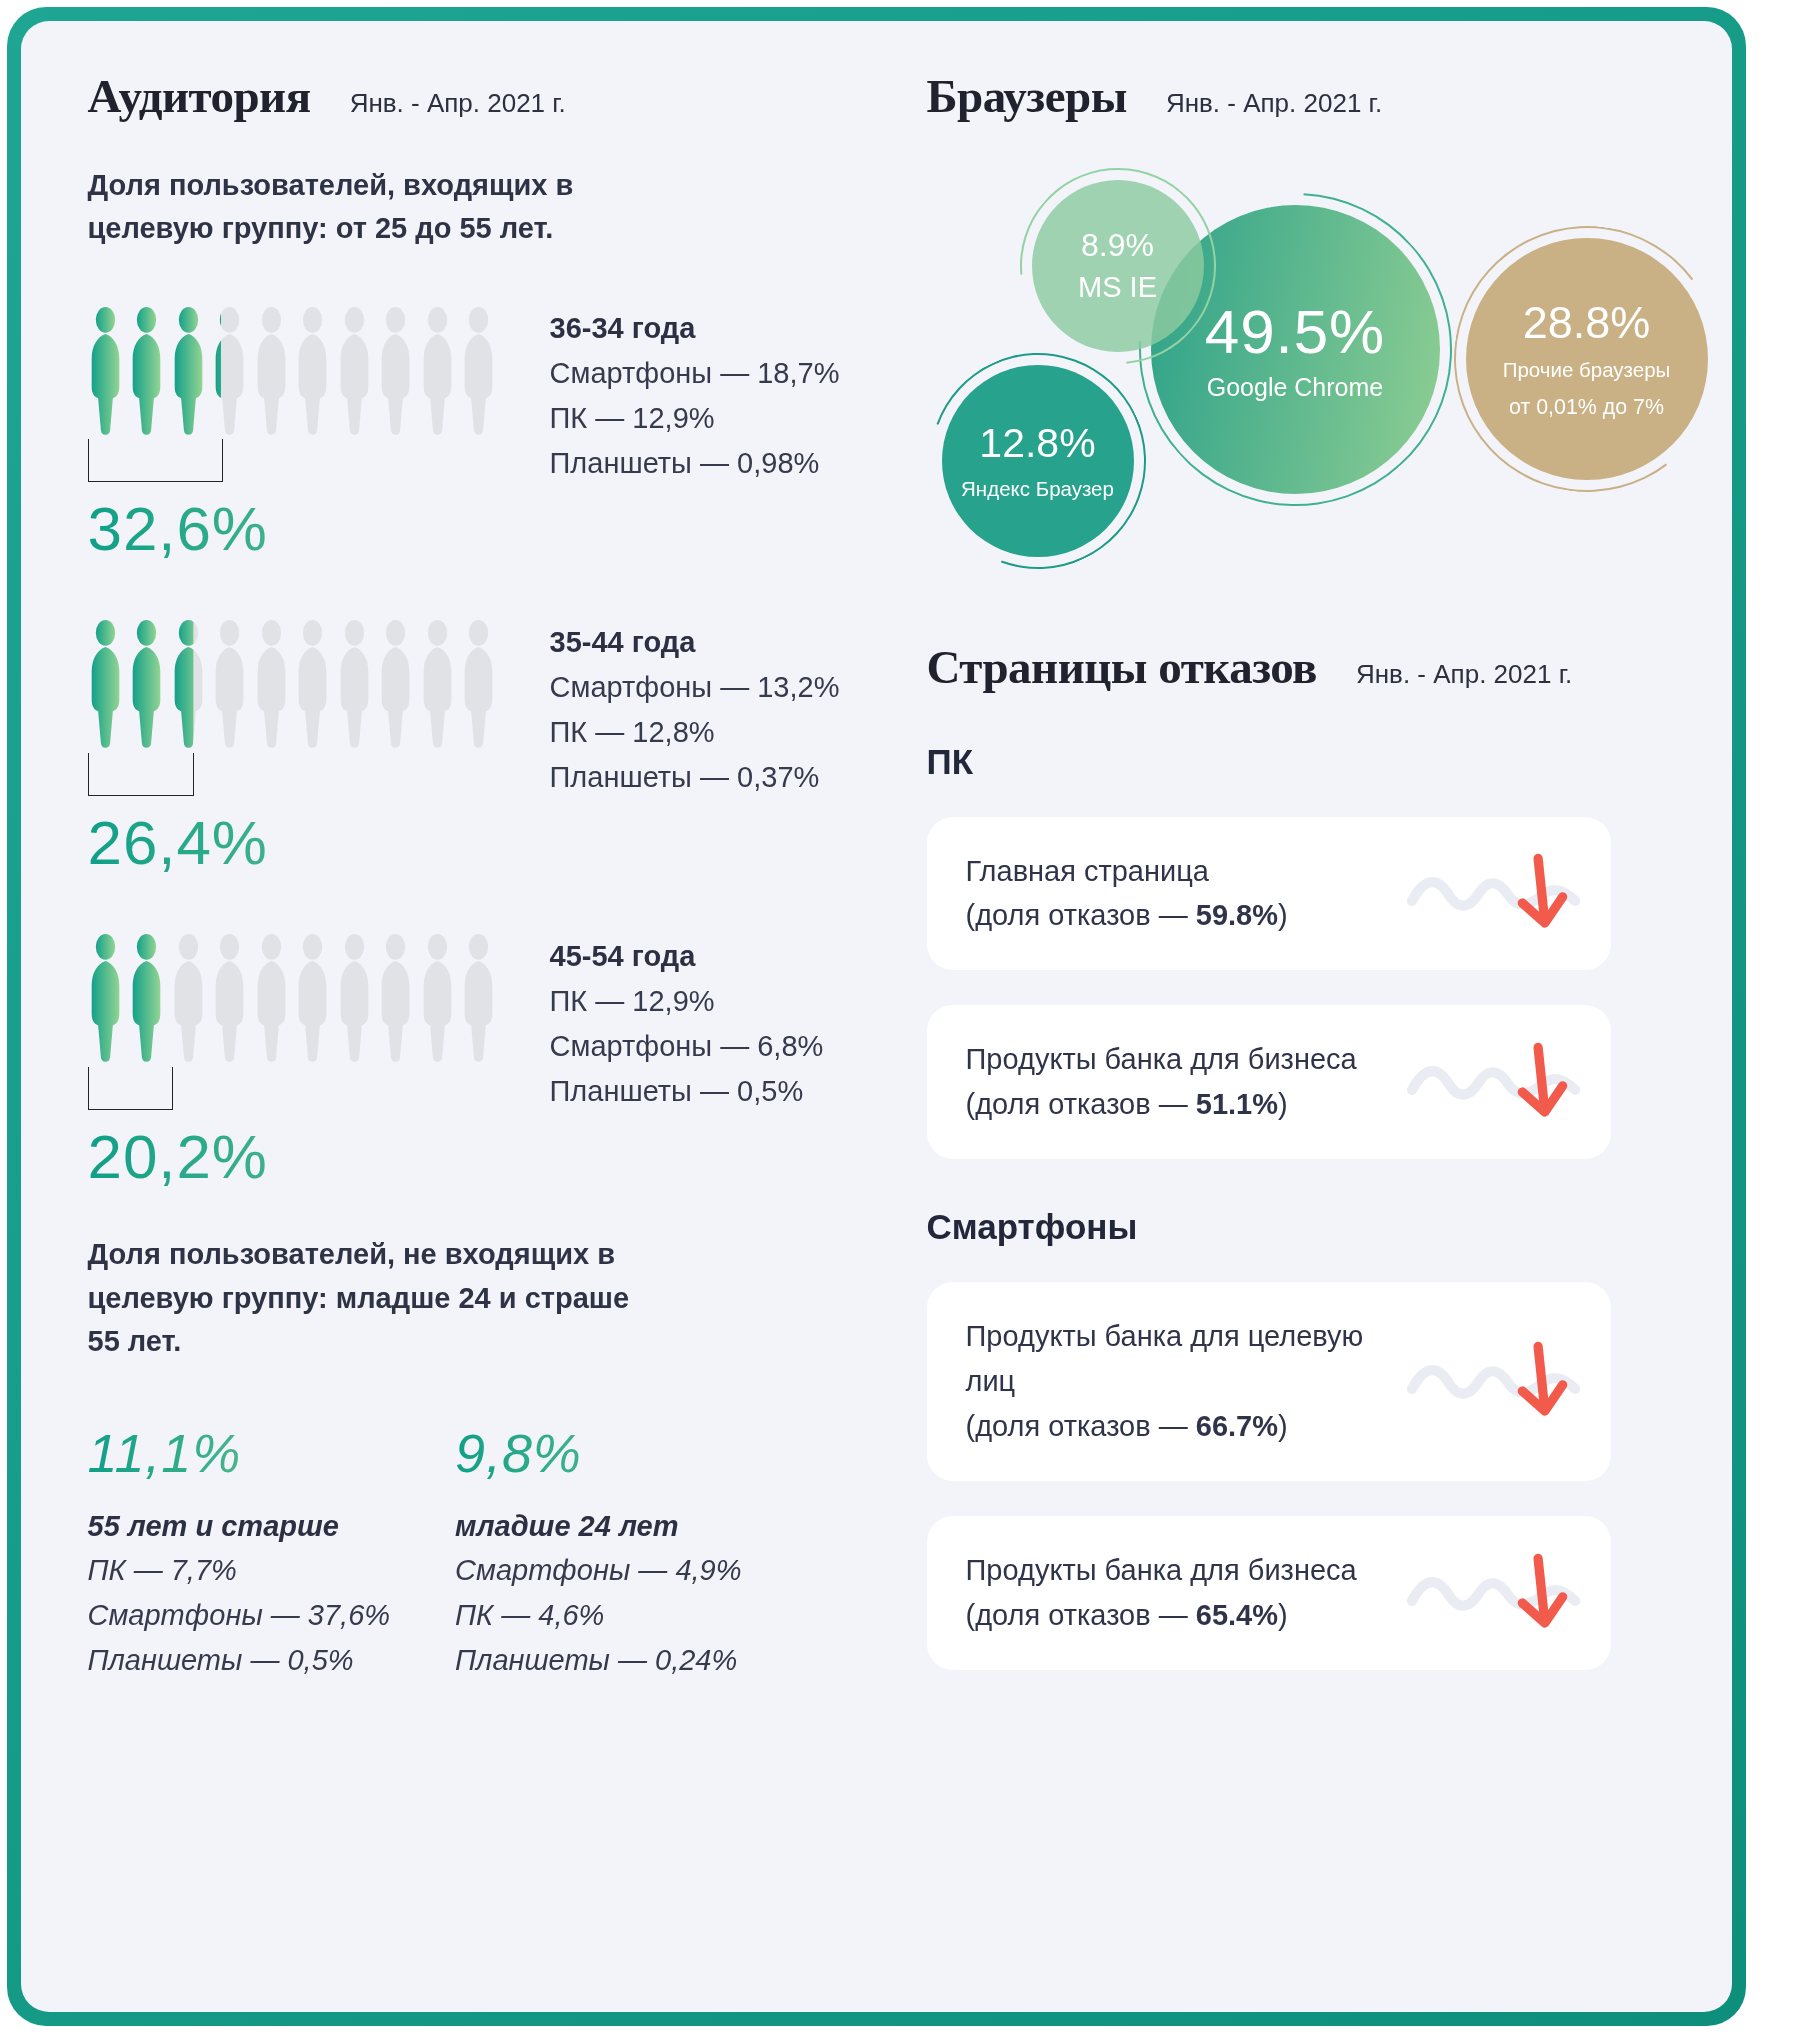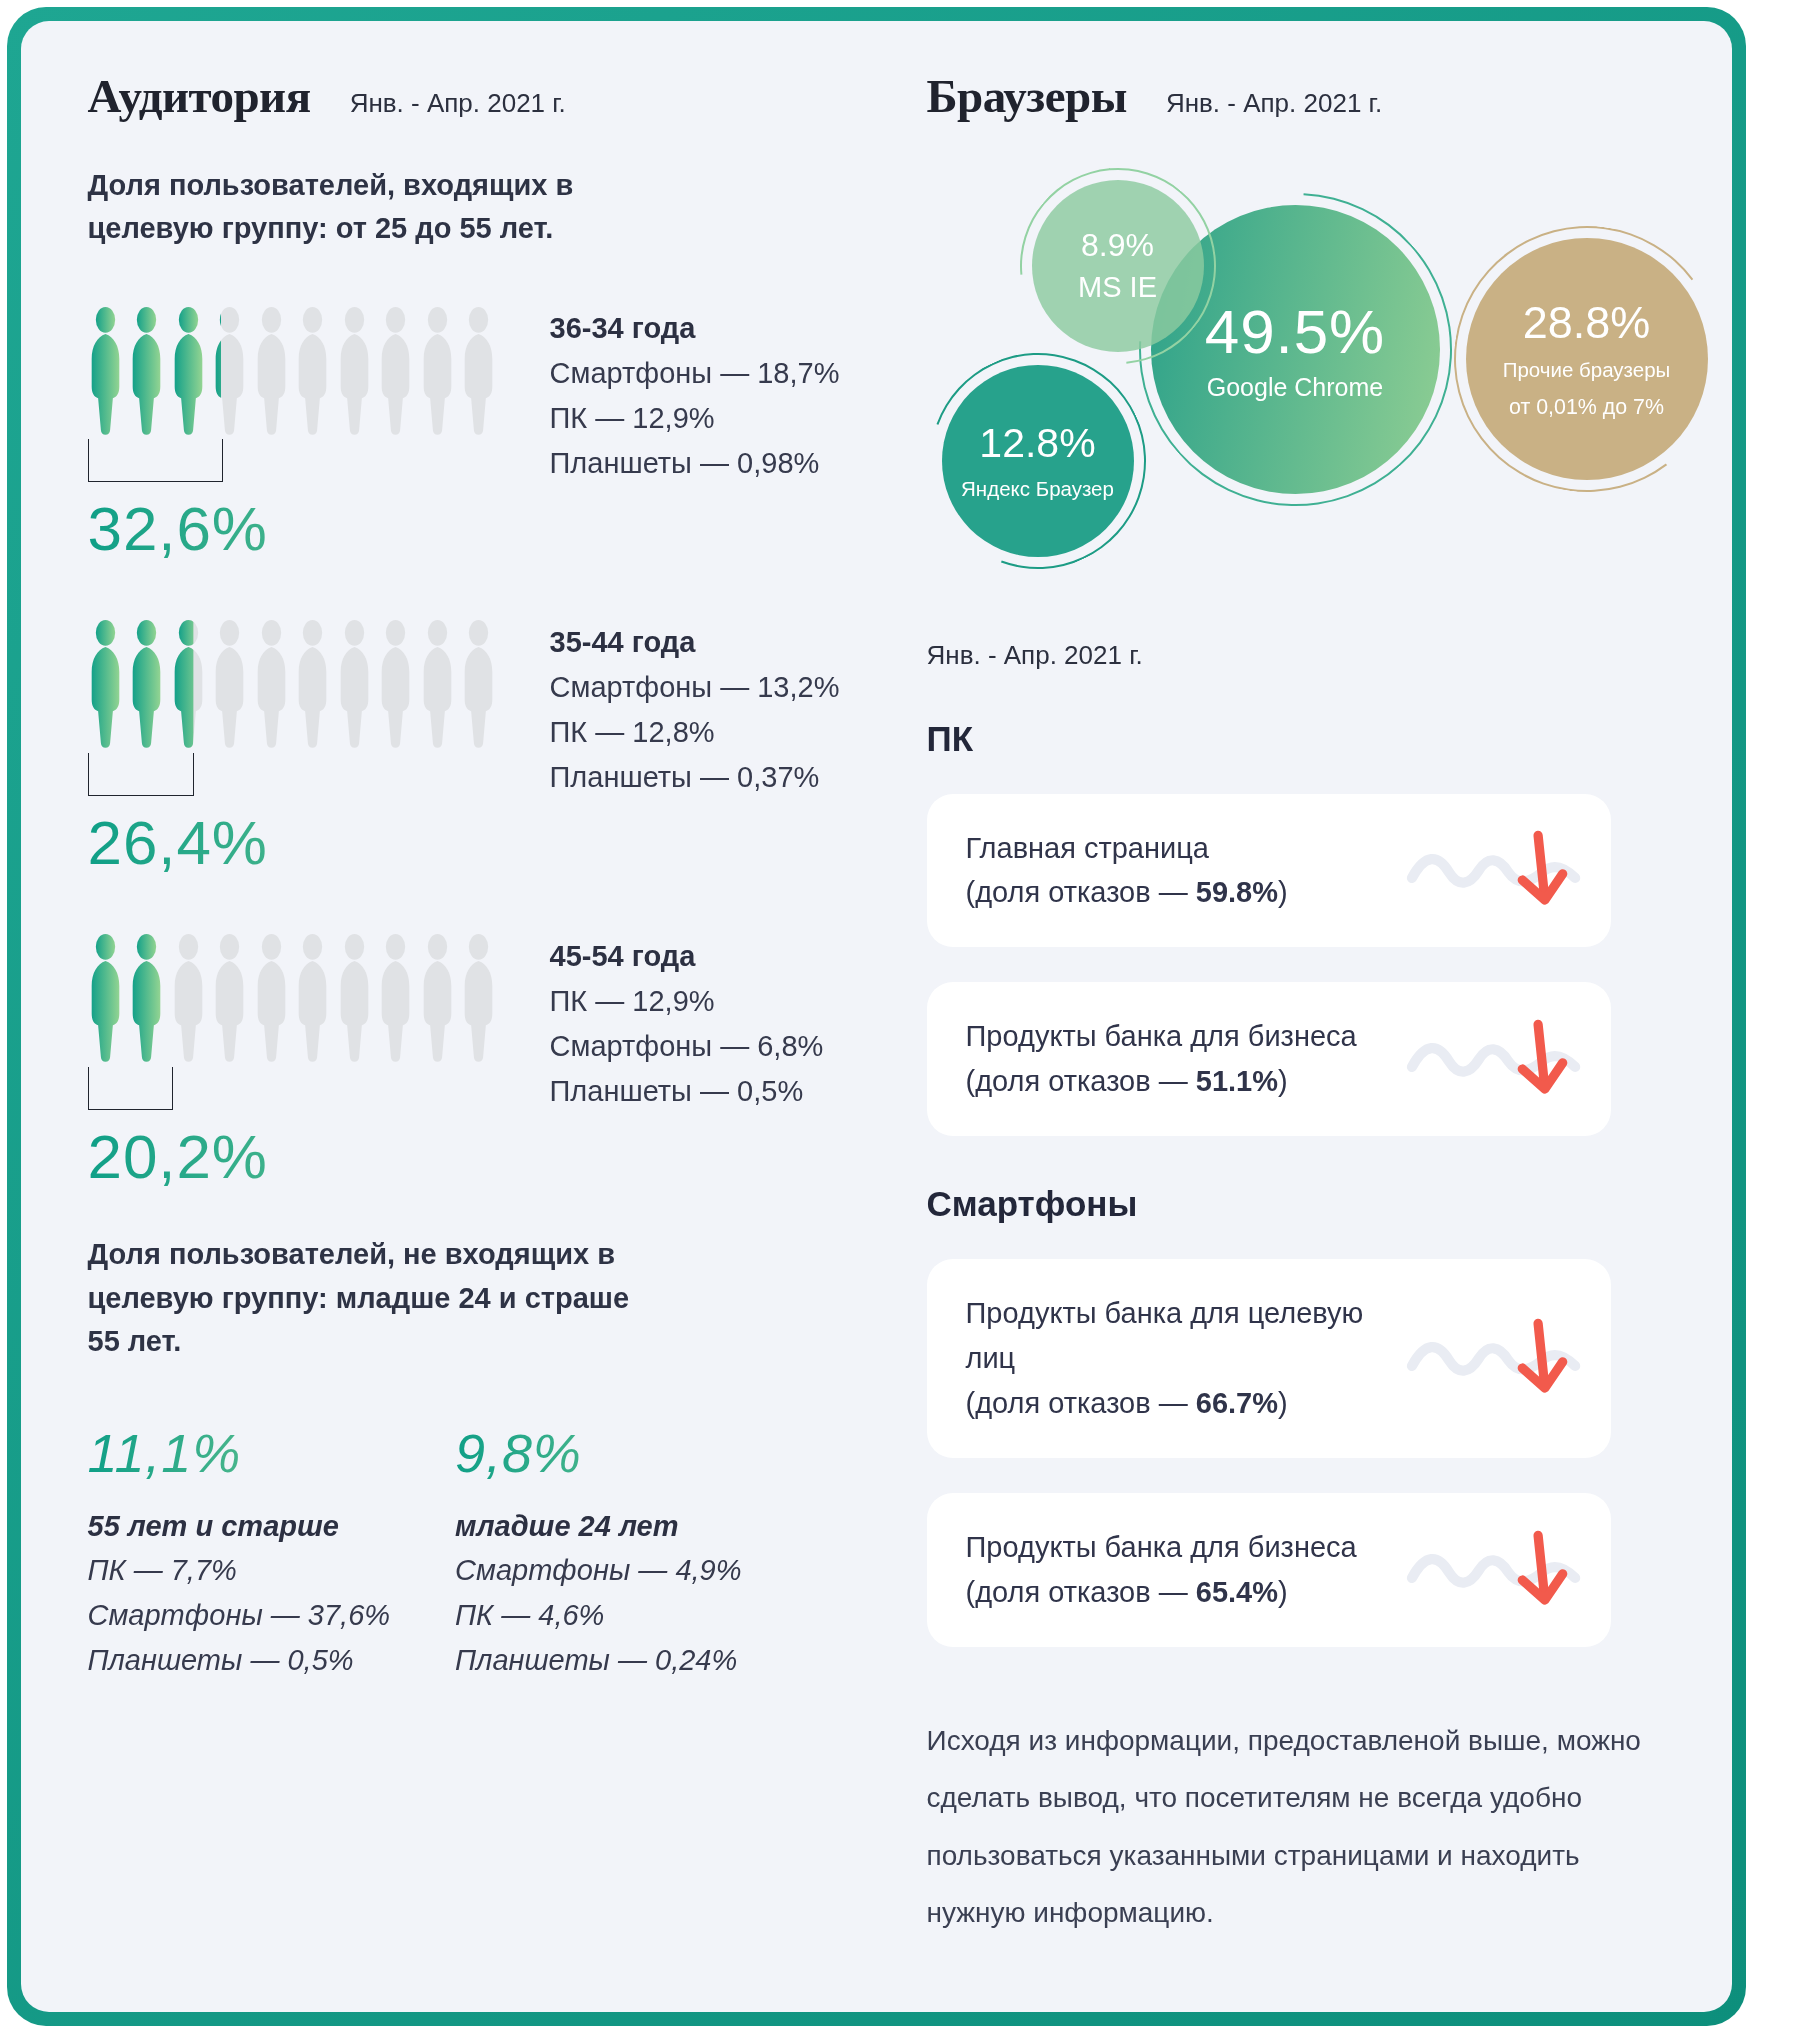--- a/index.html
+++ b/index.html
@@ -545,20 +545,21 @@
           <div class="bub-label-sm">Прочие браузеры</div>
           <div class="bub-sublabel">от 0,01% до 7%</div>
         </div>
         <div class="bubble b-yandex">
           <div class="bub-pct-md">12.8%</div>
           <div class="bub-label-sm">Яндекс Браузер</div>
         </div>
       </div>
 
       <div class="h-row bounce-head">
+        <span class="h1">Страницы отказов</span>
         <span class="h-date">Янв. - Апр. 2021 г.</span>
       </div>
 
       <div class="sub-h">ПК</div>
 
       <div class="card">
         <div class="card-text">
           <div>Главная страница</div>
           <div><span>(доля отказов — </span><b>59.8%</b><span>)</span></div>
         </div>
@@ -616,17 +617,16 @@
           <svg width="177" height="89" viewBox="0 0 190 96">
             <path d="M6,56 C20,30 34,30 46,50 C56,66 68,64 78,48 C88,32 100,34 110,50 C120,64 132,62 146,50 C158,40 170,44 182,56" fill="none" stroke="#e9ecf3" stroke-width="11" stroke-linecap="round"></path>
             <g transform="rotate(-6 146 48)">
               <path d="M146,10 L146,76" fill="none" stroke="#f25a4c" stroke-width="10" stroke-linecap="round"></path>
               <path d="M124,56 L146,80 L168,54" fill="none" stroke="#f25a4c" stroke-width="10" stroke-linecap="round" stroke-linejoin="round"></path>
             </g>
           </svg>
         </div>
       </div>
 
-      <div class="conclusion">Исходя из информации, предоставленой  выше, можно сделать вывод, что посетителям не всегда удобно пользоваться указанными страницами и находить нужную информацию.</div>
     </div>
   </div>
 </div>
 
 
 </body></html>

